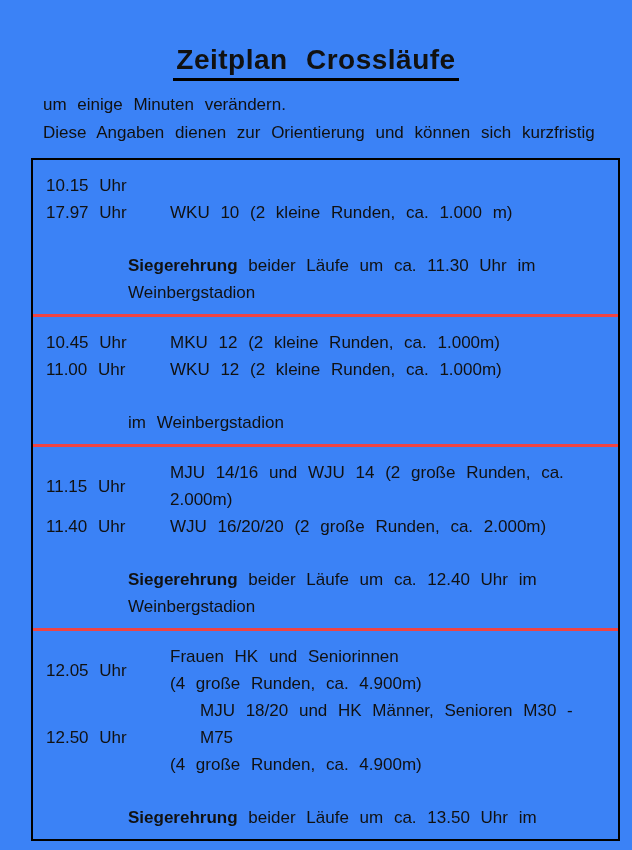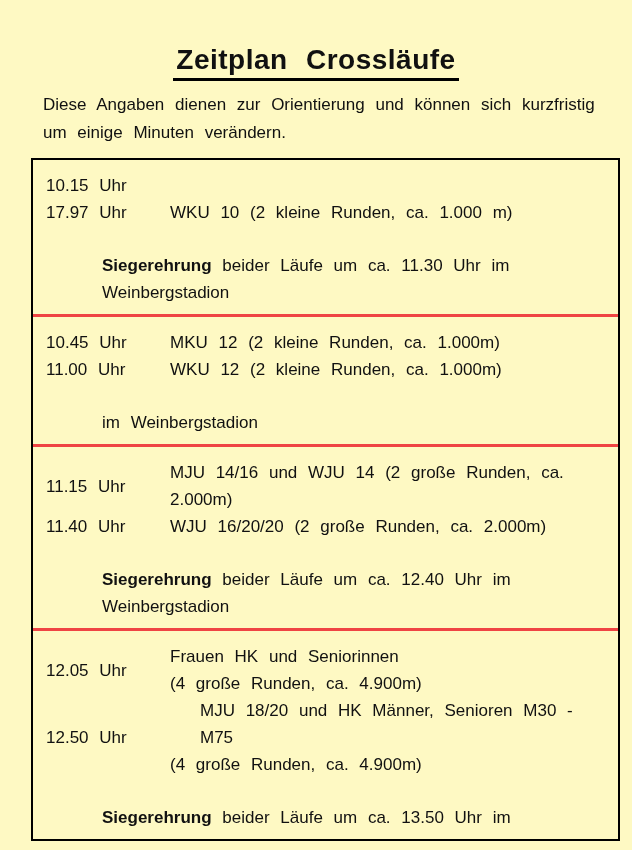--- a/index.html
+++ b/index.html
@@ -4,21 +4,21 @@
 <style>
   html, body {
     margin: 0;
     padding: 0;
     background: #ffffff;
   }
   .page {
     position: relative;
     width: 632px;
     height: 850px;
-    background: #fef9c3;
+    background: #3b82f6;
     color: #111111;
     font-family: "Liberation Sans", sans-serif;
     overflow: hidden;
   }
   .title-wrap {
     padding-top: 44px;
     text-align: center;
   }
   .page-title {
     display: inline-block;
@@ -63,42 +63,42 @@
     flex: 1 1 auto;
     padding-right: 8px;
   }
   .desc-line.indent {
     padding-left: 30px;
   }
   .spacer {
     height: 26px;
   }
   .ceremony {
-    margin-left: 69px;
+    margin-left: 95px;
     padding-right: 8px;
     font-size: 17px;
     line-height: 27px;
     word-spacing: 6px;
   }
   .ceremony strong {
     font-weight: bold;
   }
 </style>
 </head>
 <body>
 
 <div class="page">
 
   <div class="title-wrap">
     <div class="page-title">Zeitplan Crossläufe</div>
   </div>
 
   <div class="intro">
+    <div>um einige Minuten verändern.</div>
     <div>Diese Angaben dienen zur Orientierung und können sich kurzfristig</div>
-    <div>um einige Minuten verändern.</div>
   </div>
 
   <div class="schedule-box">
 
     <div class="section">
       <div class="event-row">
         <div class="event-time">10.15 Uhr</div>
       </div>
       <div class="event-row">
         <div class="event-time">17.97 Uhr</div>

